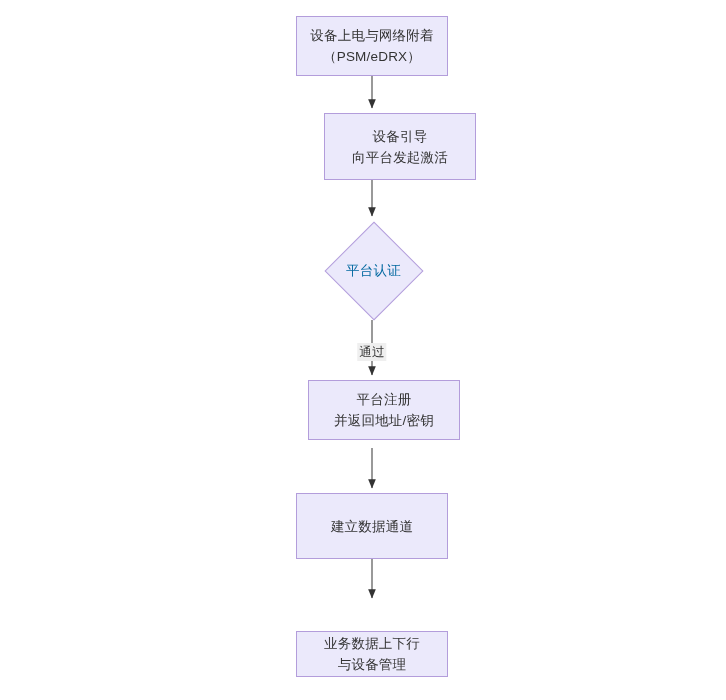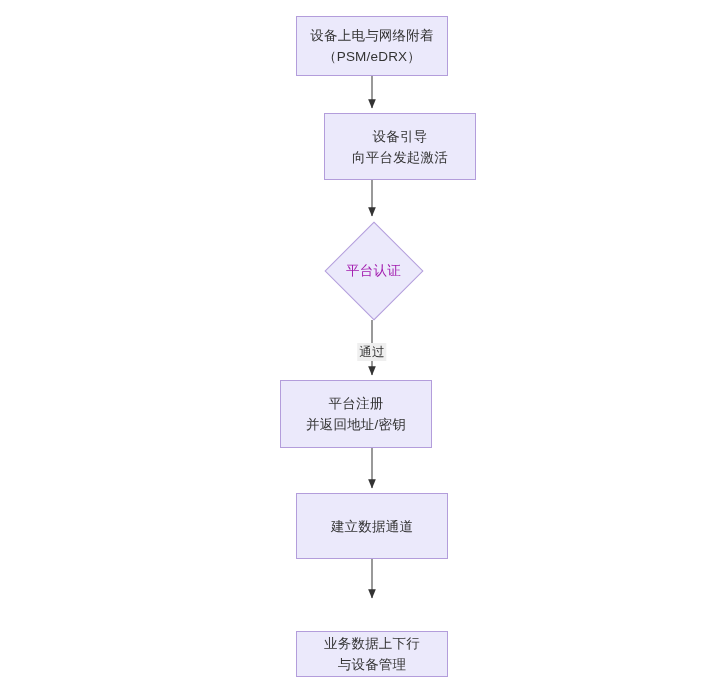--- a/index.html
+++ b/index.html
@@ -55,21 +55,21 @@
     margin-left: -35px;
     margin-top: -35px;
     background: #ebe9fb;
     border: 1px solid #b39ddb;
     transform: rotate(45deg);
     box-sizing: border-box;
   }
   .decision-label {
     position: relative;
     z-index: 2;
-    color: #a21caf;
+    color: #0369a1;
     font-size: 13.5px;
     line-height: 20px;
     text-align: center;
     white-space: nowrap;
     letter-spacing: 0.2px;
   }
 
   .edge-label {
     position: absolute;
     background: #efefef;
@@ -111,21 +111,21 @@
 <div class="node" id="node-n2" style="left: 296px; top: 113px; width: 152px; height: 67px; margin-left: 28px;">
   <span>设备引导</span>
   <span class="line2">向平台发起激活</span>
 </div>
 
 <div class="decision-wrap" id="node-n3" style="left: 324px; top: 221px; width: 99px; height: 99px;">
   <div class="decision-shape"></div>
   <div class="decision-label">平台认证</div>
 </div>
 
-<div class="node" id="node-n4" style="left: 280px; top: 380px; width: 152px; height: 68px;">
+<div class="node" id="node-n4" style="left: 308px; top: 380px; width: 152px; height: 60px;">
   <span>平台注册</span>
   <span class="line2">并返回地址/密钥</span>
 </div>
 
 <div class="node" id="node-n5" style="left: 296px; top: 493px; width: 152px; height: 66px; gap: 44px;">
   <span>建立数据通道</span>
 </div>
 
 <div class="node" id="node-n6" style="left: 296px; top: 603px; width: 152px; height: 46px; margin-top: 28px;">
   <span>业务数据上下行</span>

